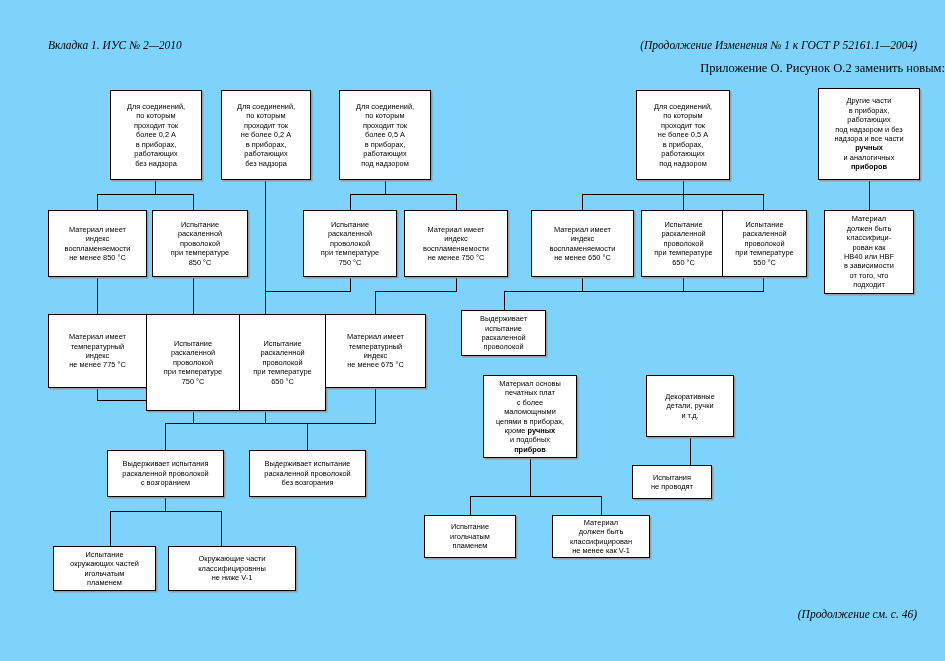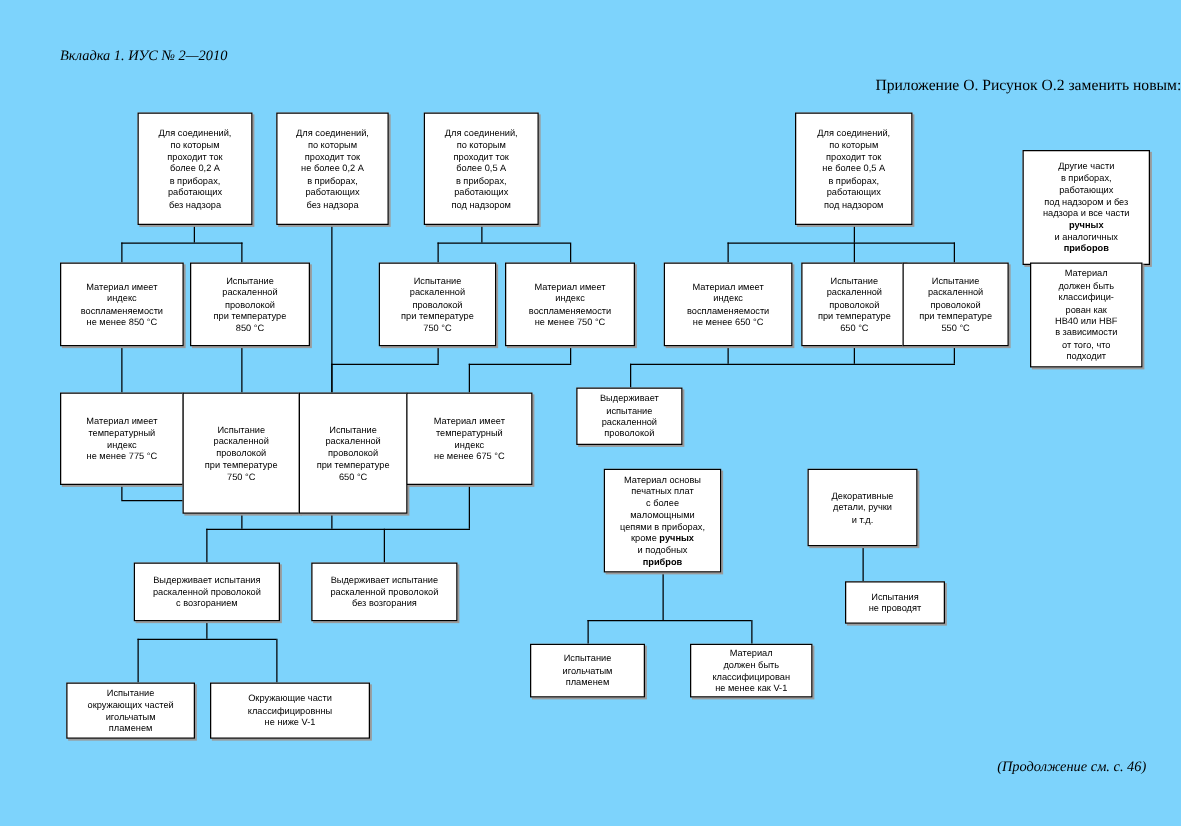--- a/index.html
+++ b/index.html
@@ -76,20 +76,21 @@
   }
   .lnv { width: 1px; }
   .lnh { height: 1px; }
 </style>
 </head>
 <body>
 
 <div id="page">
 
   <div class="hdr" id="hdr-left">Вкладка 1. ИУС № 2—2010</div>
+  <div class="hdr" id="hdr-right">(Продолжение Изменения № 1 к ГОСТ Р 52161.1—2004)</div>
   <div id="subtitle">Приложение О. Рисунок О.2 заменить новым:</div>
   <div id="footer-note">(Продолжение см. с. 46)</div>
 
   <div class="ln lnv" style="left:155px; top:180px; height:14px;"></div>
   <div class="ln lnh" style="left:97px;  top:194px; width:97px;"></div>
   <div class="ln lnv" style="left:97px;  top:194px; height:16px;"></div>
   <div class="ln lnv" style="left:193px; top:194px; height:16px;"></div>
 
   <div class="ln lnv" style="left:97px;  top:277px; height:37px;"></div>
   <div class="ln lnv" style="left:193px; top:277px; height:37px;"></div>
@@ -153,21 +154,21 @@
     </div>
 
   <div class="box" style="left:339px; top:90px; width:92px; height:90px;">
     <span class="txt">Для соединений,<br>по которым<br>проходит ток<br>более 0,5 А<br>в приборах,<br>работающих<br>под надзором</span>
     </div>
 
   <div class="box" style="left:636px; top:90px; width:94px; height:90px;">
     <span class="txt">Для соединений,<br>по которым<br>проходит ток<br>не более 0,5 А<br>в приборах,<br>работающих<br>под надзором</span>
     </div>
 
-  <div class="box" style="left:818px; top:88px; width:102px; height:92px;margin-top:32px;">
+  <div class="box" style="left:818px; top:88px; width:102px; height:92px;">
     <span class="txt">Другие части<br>в приборах,<br>работающих<br>под надзором и без<br>надзора и все части<br><b>ручных</b><br>и аналогичных<br><b>приборов</b></span>
     </div>
 
   <div class="box" style="left:48px; top:210px; width:99px; height:67px;">
     <span class="txt">Материал имеет<br>индекс<br>воспламеняемости<br>не менее 850 °С</span>
     </div>
 
   <div class="box" style="left:152px; top:210px; width:96px; height:67px;">
     <span class="txt">Испытание<br>раскаленной<br>проволокой<br>при температуре<br>850 °С</span>
     </div>
@@ -217,21 +218,21 @@
     </div>
 
   <div class="box" style="left:483px; top:375px; width:94px; height:83px;">
     <span class="txt">Материал основы<br>печатных плат<br>с более<br>маломощными<br>цепями  в приборах,<br>кроме <b>ручных</b><br>и подобных<br><b>прибров</b></span>
     </div>
 
   <div class="box" style="left:646px; top:375px; width:88px; height:62px;">
     <span class="txt">Декоративные<br>детали, ручки<br>и т.д.</span>
     </div>
 
-  <div class="box" style="left:676px; top:465px; width:80px; height:34px;">
+  <div class="box" style="left:632px; top:465px; width:80px; height:34px;">
     <span class="txt">Испытания<br>не проводят</span>
     </div>
 
   <div class="box" style="left:107px; top:450px; width:117px; height:47px;">
     <span class="txt">Выдерживает испытания<br>раскаленной проволокой<br>с возгоранием</span>
     </div>
 
   <div class="box" style="left:249px; top:450px; width:117px; height:47px;">
     <span class="txt">Выдерживает испытание<br>раскаленной проволокой<br>без возгорания</span>
     </div>

